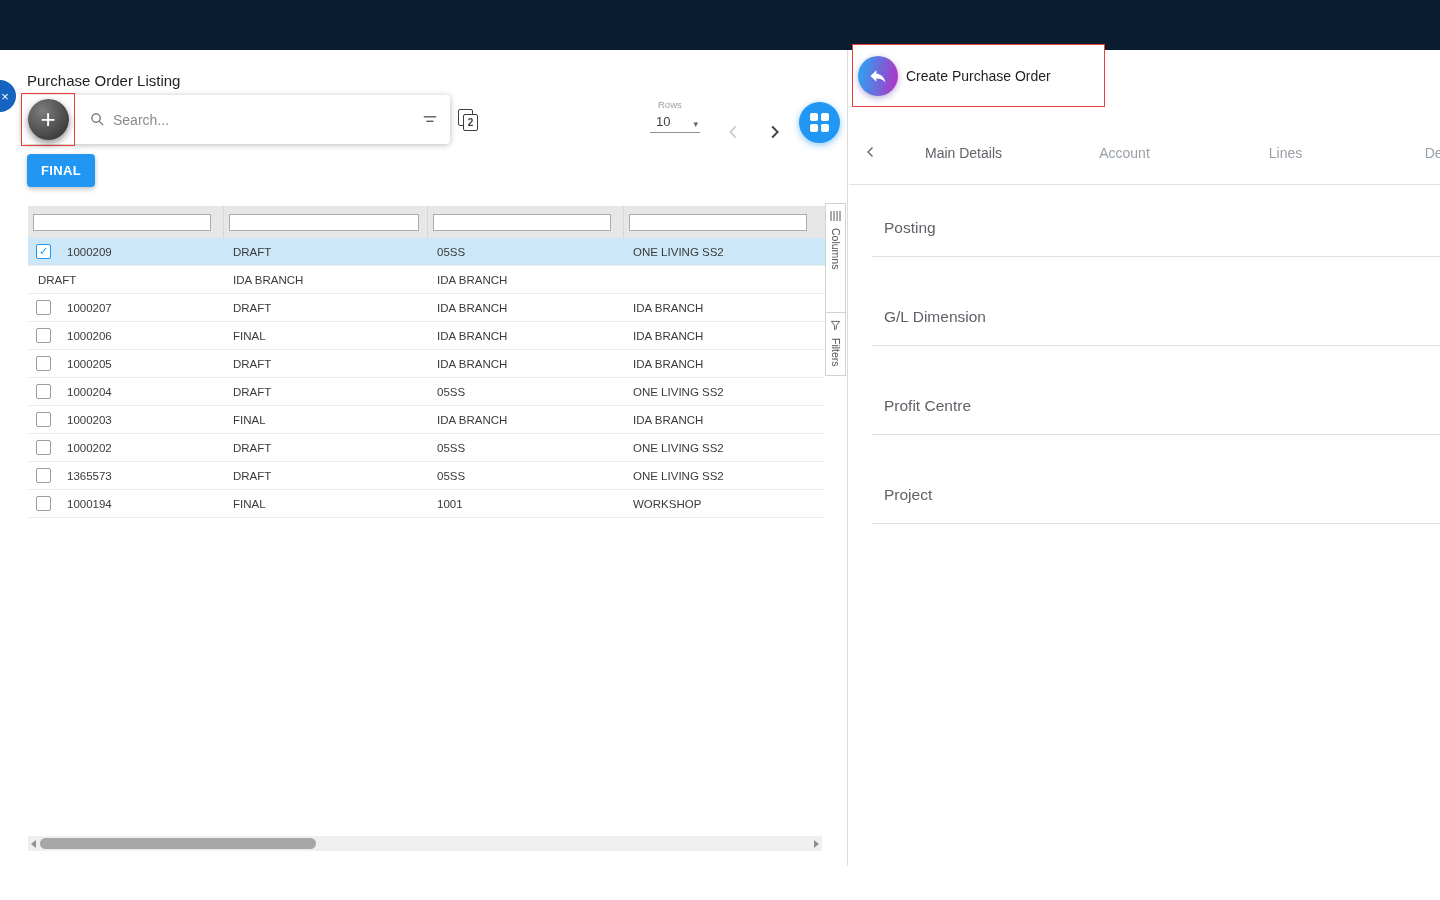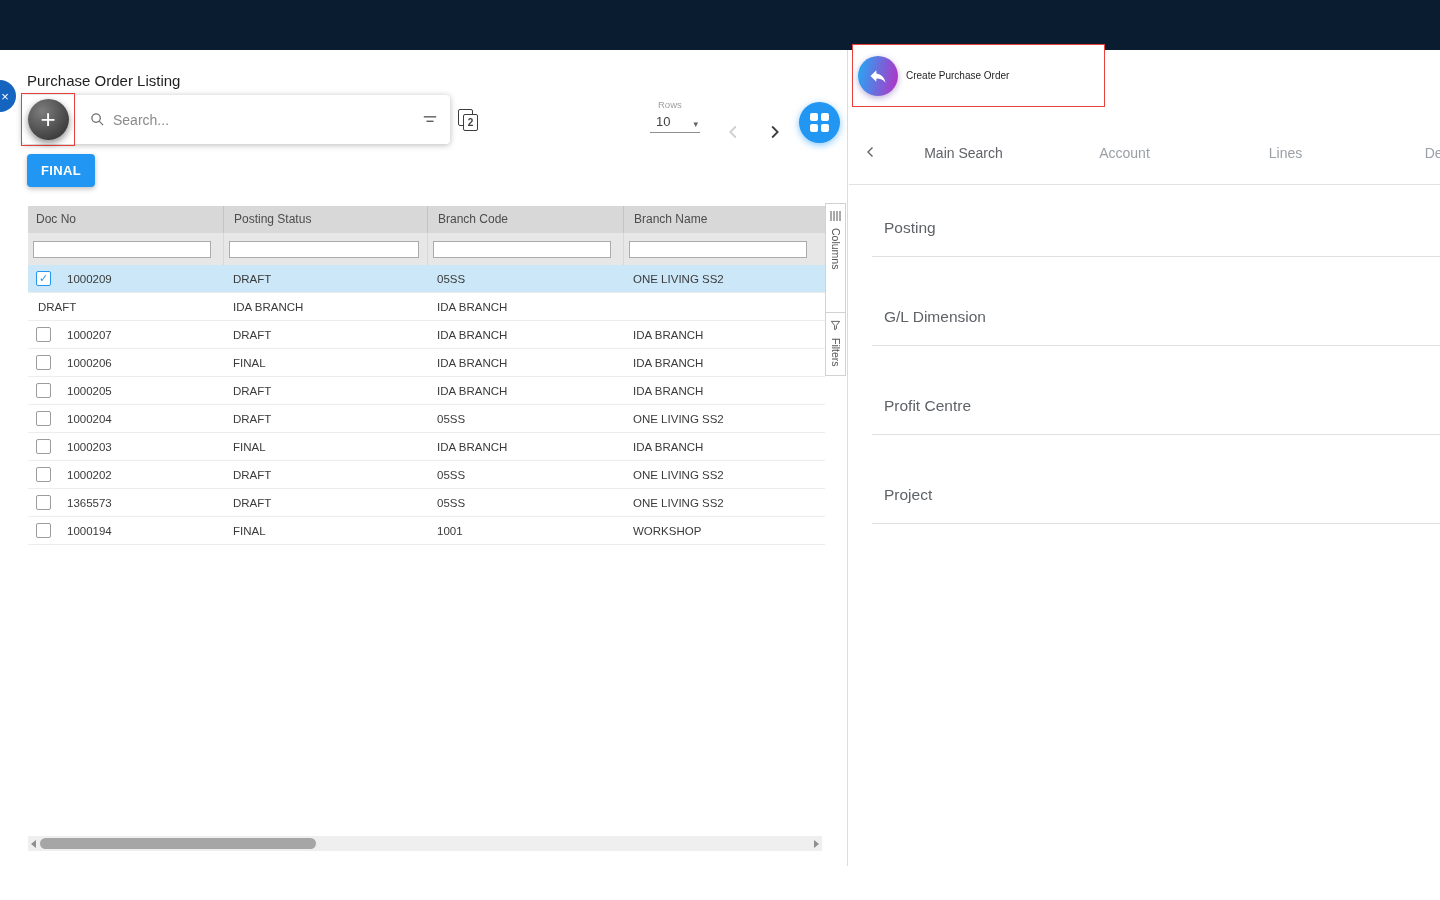--- a/index.html
+++ b/index.html
@@ -105,21 +105,21 @@
             border-bottom:4px solid transparent;cursor:pointer;}
   .sb-left{left:3px;border-right:5px solid #8f8f8f;}
   .sb-right{right:3px;border-left:5px solid #8f8f8f;}
 
   .right-panel{position:absolute;left:849px;top:50px;width:591px;height:816px;background:#fff;}
   .header-box{position:absolute;left:3px;top:-6px;width:253px;height:63px;border:1px solid var(--highlight-red);
               display:flex;align-items:center;padding-left:5px;gap:8px;background:#fff;z-index:6;}
   .back-btn{width:40px;height:40px;border-radius:50%;border:none;padding:0;flex:none;
             background:linear-gradient(100deg,#2f9ff0 10%,#a93ac9 90%);
             box-shadow:0 2px 6px rgba(90,50,160,0.4);display:flex;align-items:center;justify-content:center;}
-  .detail-title{font-size:10px;color:#1f1f1f;}
+  .detail-title{font-size:14px;color:#1f1f1f;}
 
   .tabs-chevron{position:absolute;left:13px;top:93px;display:flex;cursor:pointer;}
   .dtabs{position:absolute;left:34px;top:88px;display:flex;height:30px;}
   .dtab{width:161px;text-align:center;line-height:30px;font-size:14px;color:#9aa0a6;cursor:pointer;
         white-space:nowrap;}
   .dtab.active{color:#5f6368;}
   .tabs-divider{position:absolute;left:0;top:134px;width:591px;height:1px;background:#e2e2e2;}
   .fields{position:absolute;left:23px;top:150px;width:640px;}
   .field{height:57px;margin-bottom:32px;border-bottom:1px solid #e0e0e0;display:flex;align-items:center;
          padding-left:12px;font-size:15.5px;color:#5f6368;background:#fff;cursor:pointer;}
@@ -188,26 +188,20 @@
         <span></span>
         <span></span>
         <span></span>
         <span></span>
       </span>
   </button>
 
   <button class="final-btn">FINAL</button>
 
   <div class="table">
-    <div class="thead">
-        <div class="th">Doc No</div>
-        <div class="th">Posting Status</div>
-        <div class="th">Branch Code</div>
-        <div class="th">Branch Name</div>
-      </div>
     <div class="frow">
         <div class="fc">
           <input class="filter-input" style="">
         </div>
         <div class="fc">
           <input class="filter-input" style="">
         </div>
         <div class="fc">
           <input class="filter-input" style="">
         </div>
@@ -347,21 +341,21 @@
     </button>
     <span class="detail-title">Create Purchase Order</span>
   </div>
 
   <span class="tabs-chevron">
     <svg viewBox="0 0 24 24" width="18" height="18">
         <polyline points="14,6 8,12 14,18" fill="none" stroke="#5f6368" stroke-width="1.8"></polyline>
       </svg>
   </span>
   <div class="dtabs">
-      <div class="dtab active">Main Search</div>
+      <div class="dtab active">Main Details</div>
       <div class="dtab">Account</div>
       <div class="dtab">Lines</div>
       <div class="dtab">Deliver</div>
     </div>
   <div class="tabs-divider"></div>
 
   <div class="fields">
       <div class="field">
         <span class="field-label">Posting</span>
       </div>

